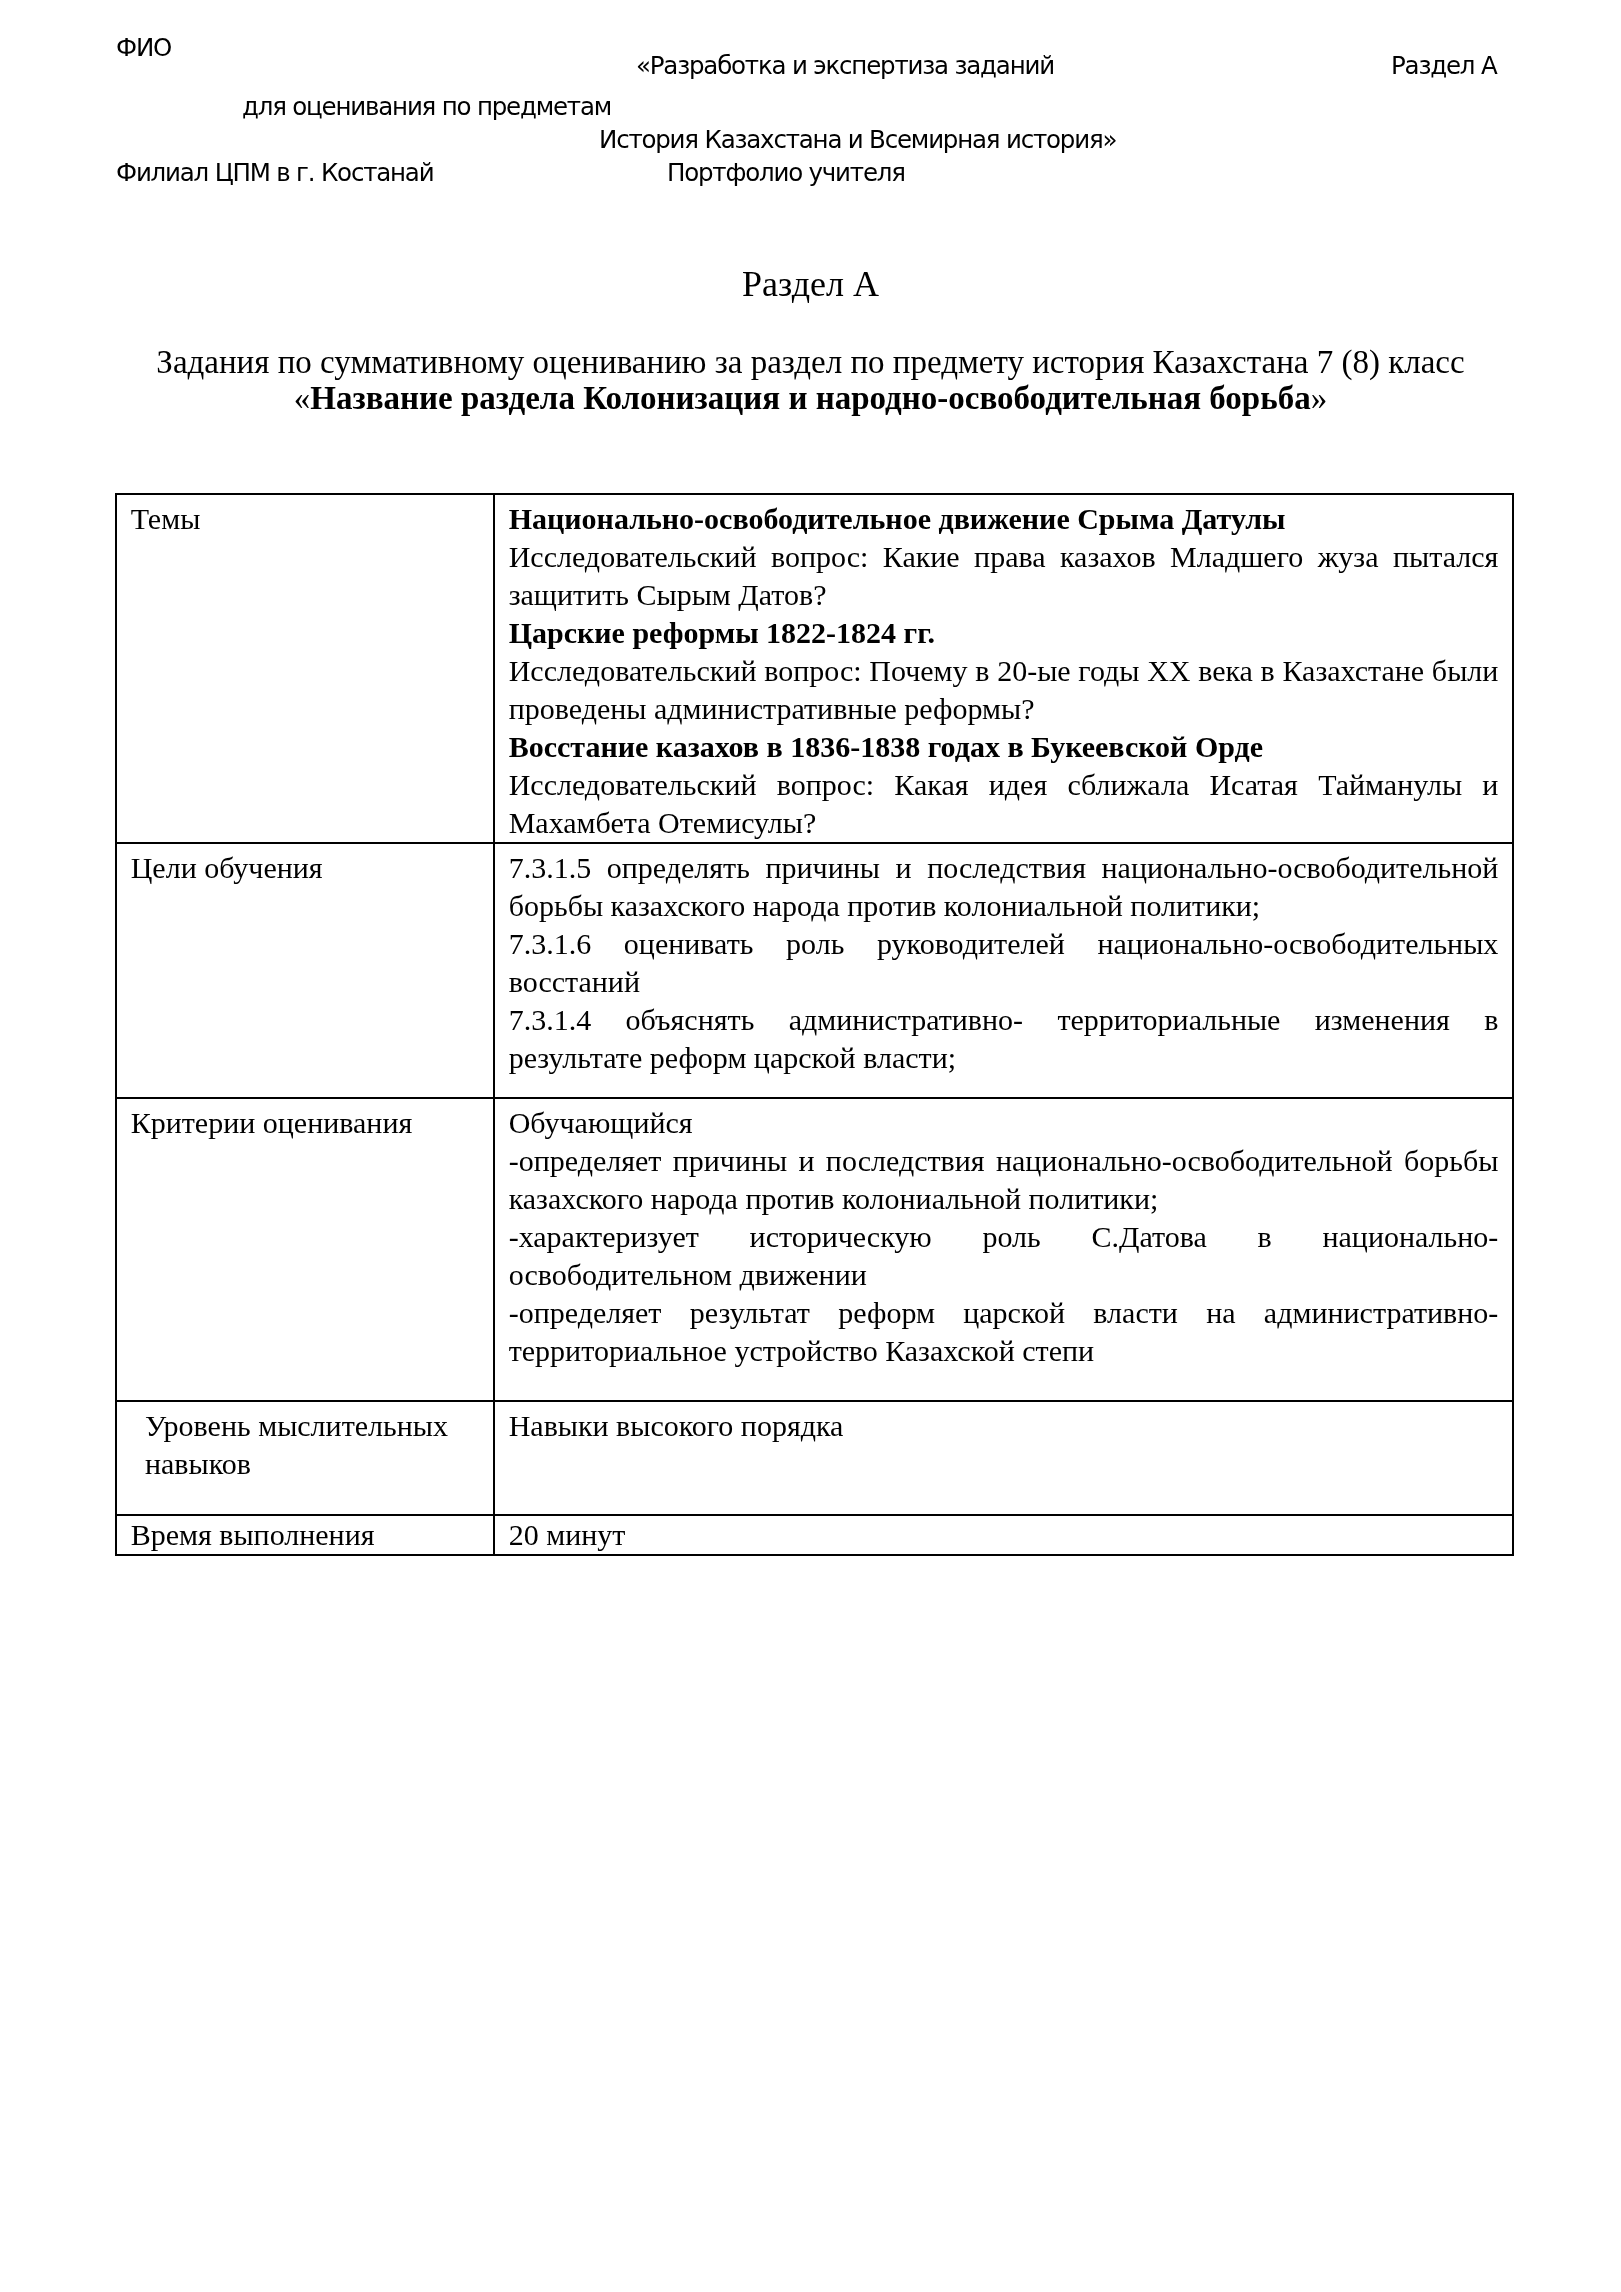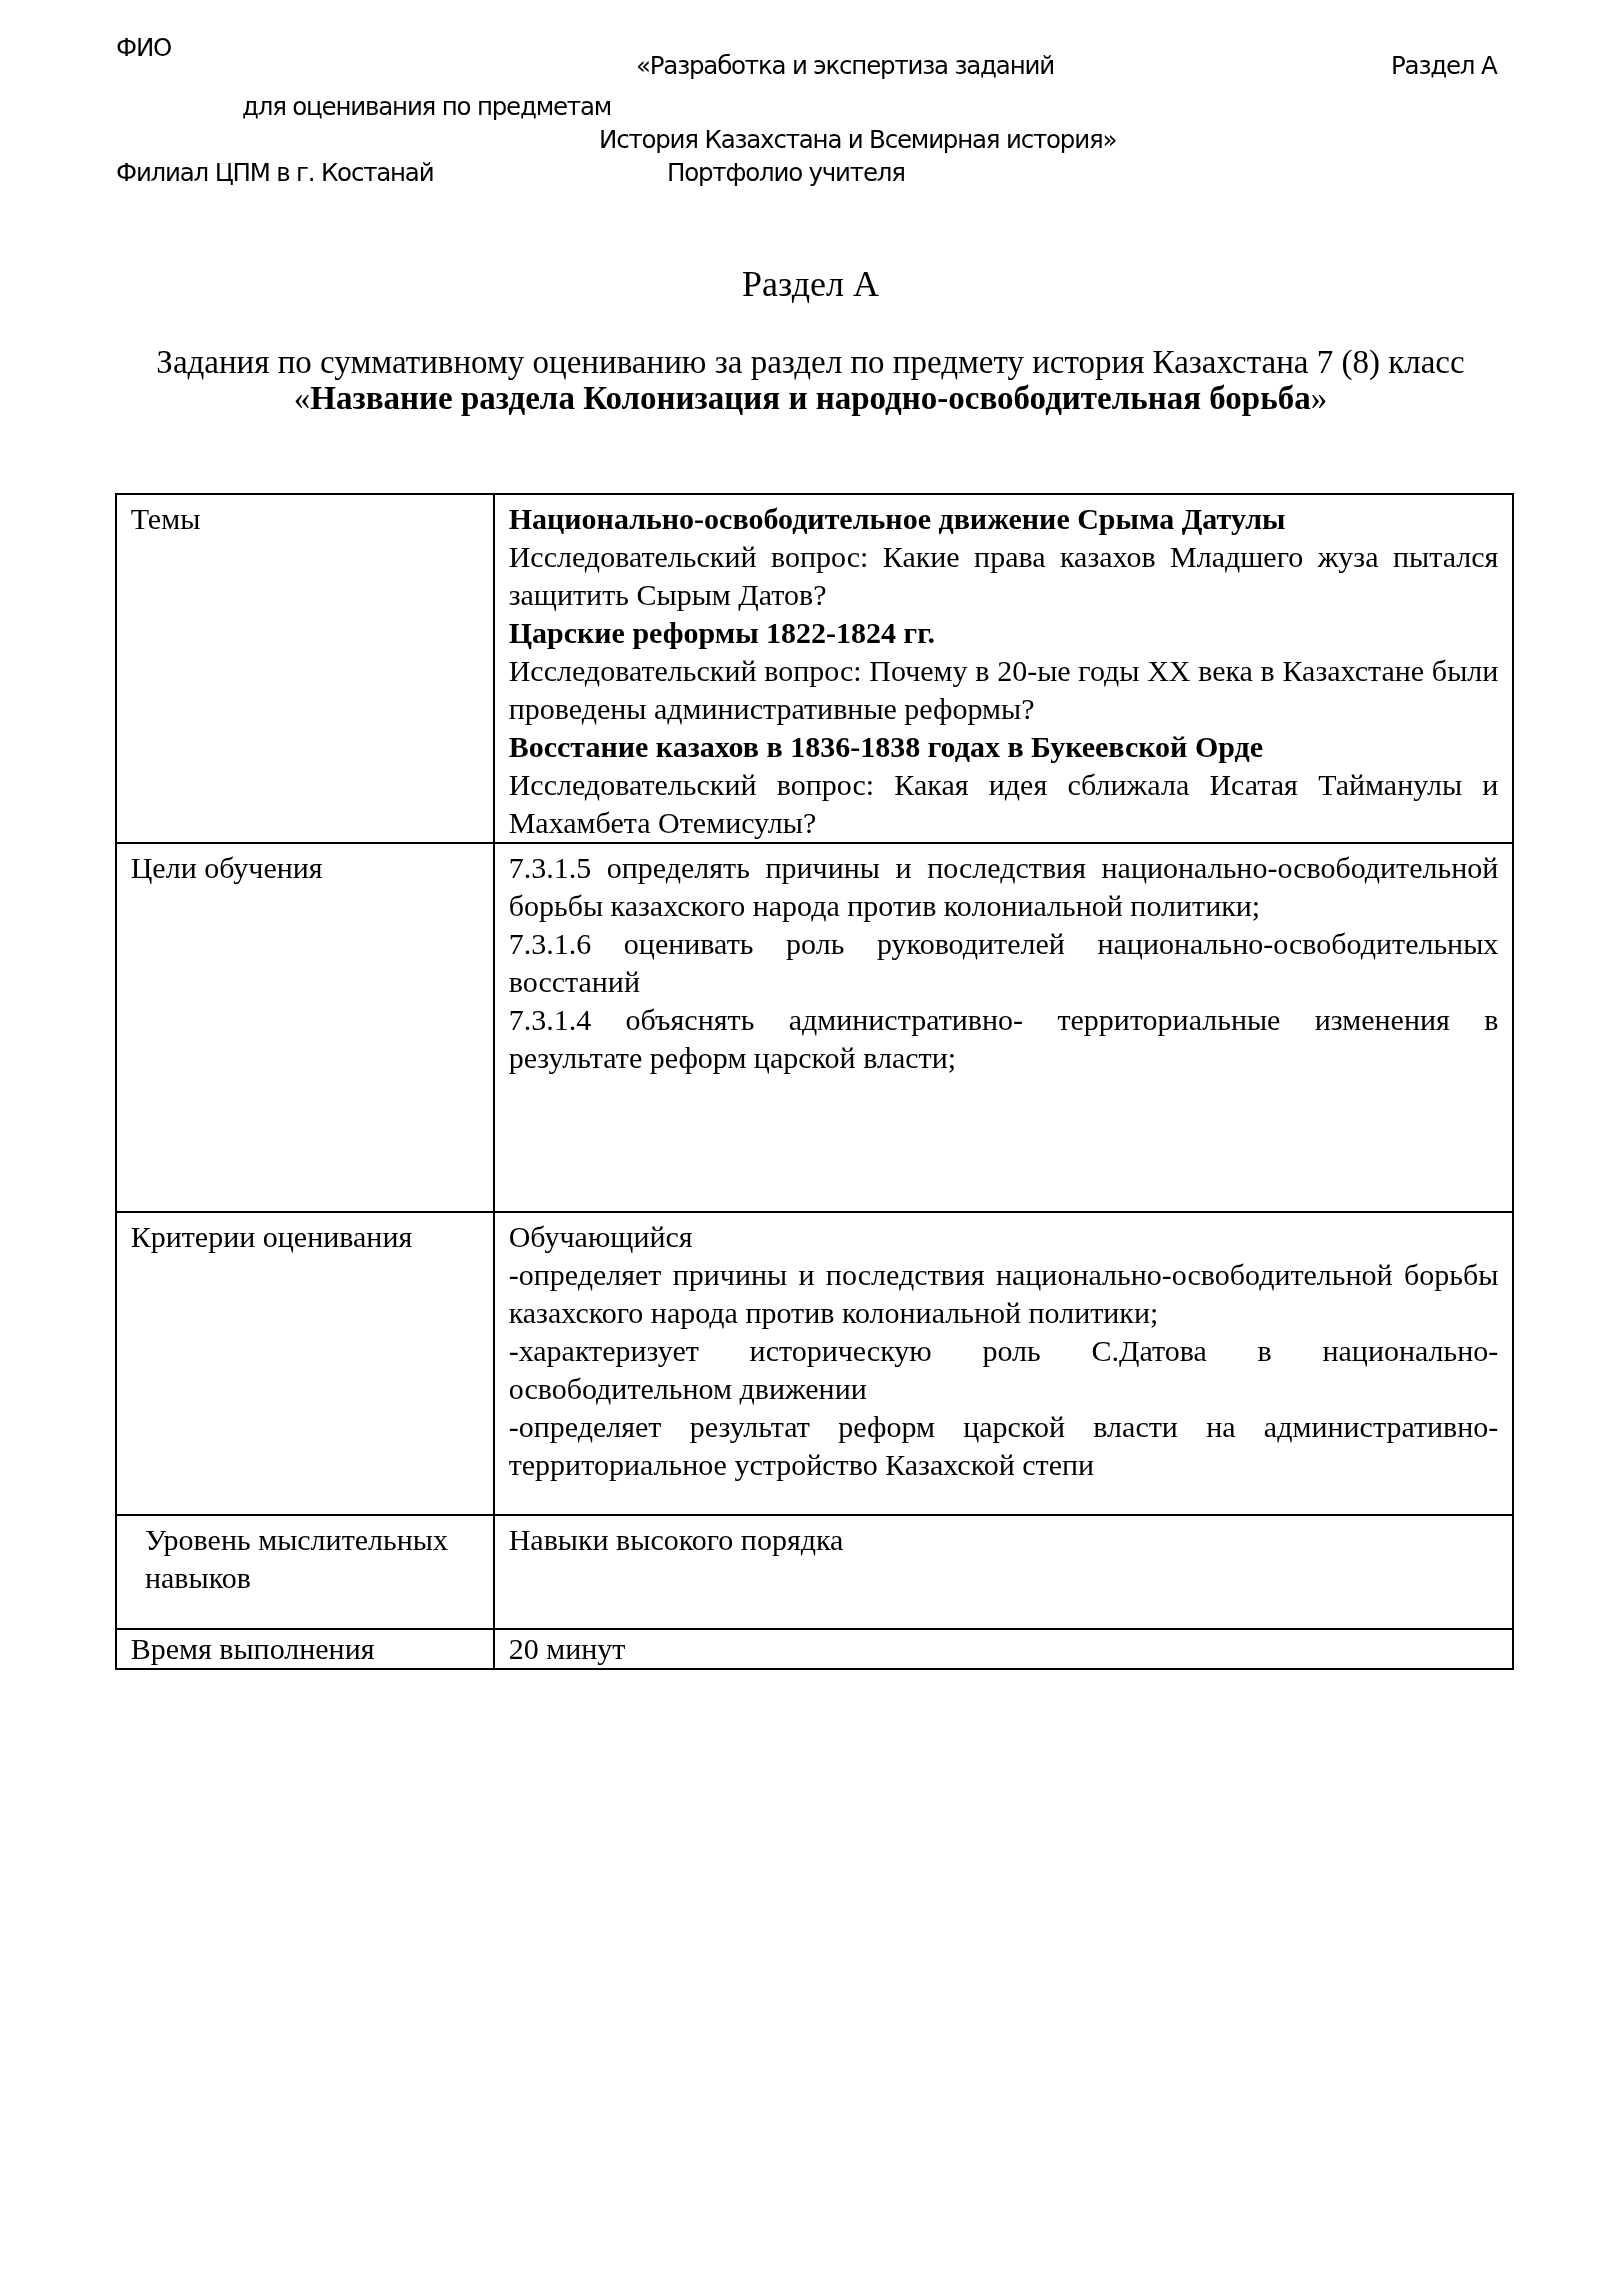--- a/index.html
+++ b/index.html
@@ -38,21 +38,21 @@
       <td class="lab">Темы</td>
       <td class="val">
         <span class="line bold">Национально-освободительное движение Срыма Датулы</span>
         <span class="line">Исследовательский вопрос: Какие права казахов Младшего жуза пытался защитить Сырым Датов?</span>
         <span class="line bold">Царские реформы 1822-1824 гг.</span>
         <span class="line">Исследовательский вопрос: Почему в 20-ые годы XX века в Казахстане были проведены административные реформы?</span>
         <span class="line bold">Восстание казахов в 1836-1838 годах в Букеевской Орде</span>
         <span class="line">Исследовательский вопрос: Какая идея сближала Исатая Тайманулы и Махамбета Отемисулы?</span>
       </td>
     </tr>
-    <tr style="height:369px;">
+    <tr style="height:255px;">
       <td class="lab">Цели обучения</td>
       <td class="val">
         <span class="line">7.3.1.5 определять причины и последствия национально-освободительной борьбы казахского народа против колониальной политики;</span>
         <span class="line">7.3.1.6 оценивать роль руководителей  национально-освободительных восстаний</span>
         <span class="line">7.3.1.4 объяснять административно- территориальные изменения в результате реформ царской власти;</span>
       </td>
     </tr>
     <tr style="height:303px;">
       <td class="lab">Критерии оценивания</td>
       <td class="val">

